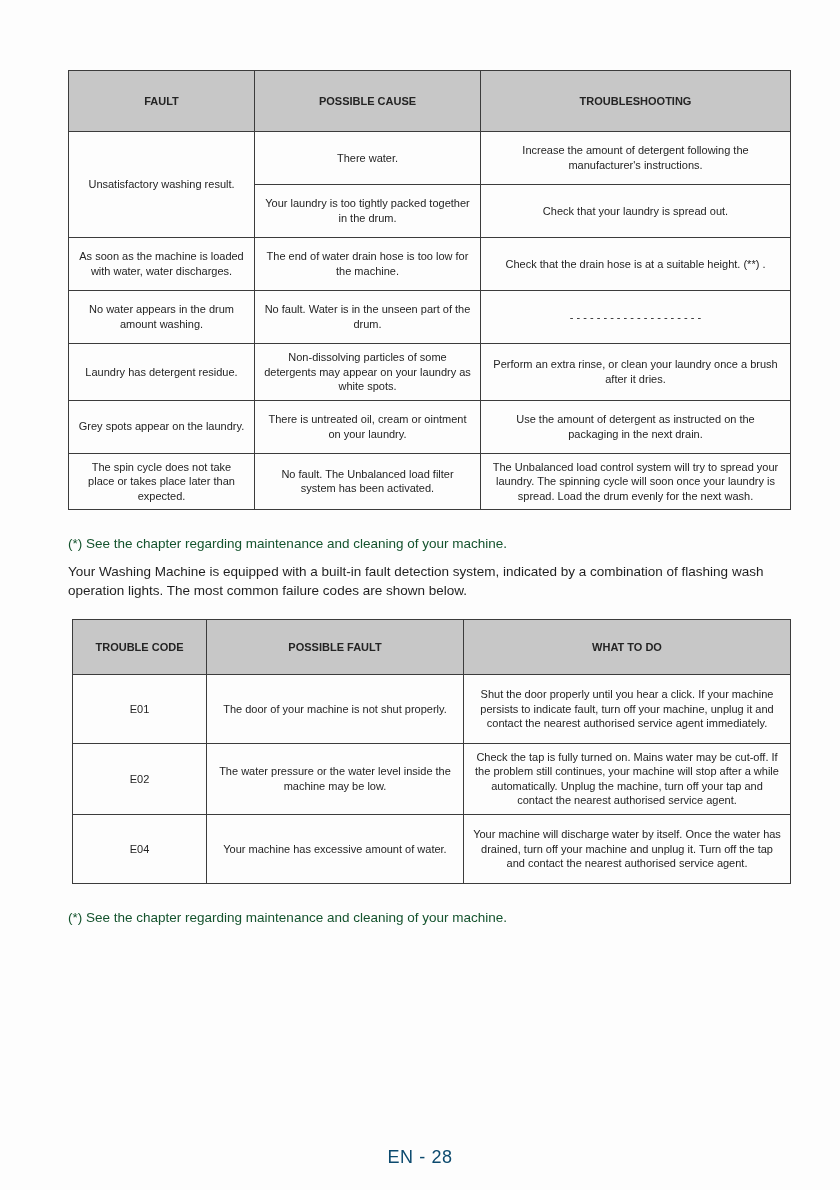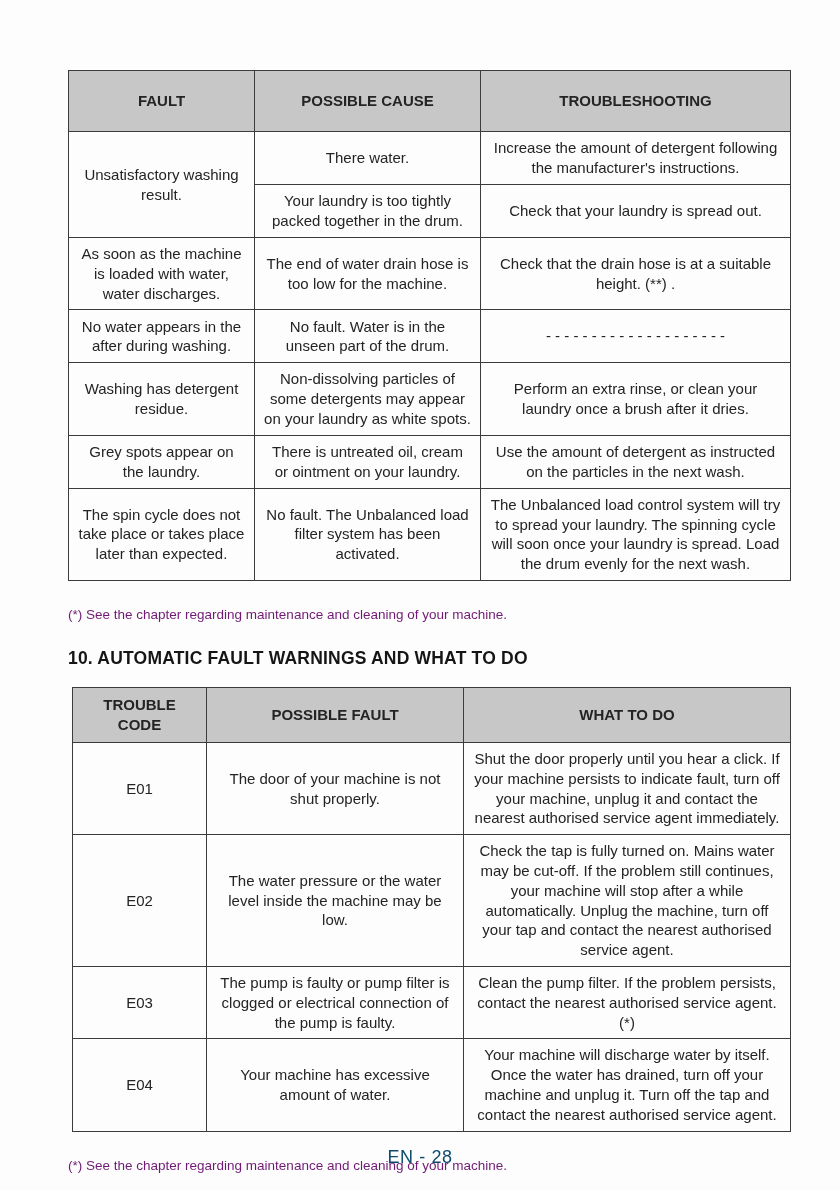--- a/index.html
+++ b/index.html
@@ -13,32 +13,32 @@
     overflow: hidden;
   }
   .content { padding: 70px 49px 0 68px; }
 
   table { border-collapse: collapse; width: 100%; table-layout: fixed; }
   th, td {
     border: 1px solid #3c3c3c;
     text-align: center;
     vertical-align: middle;
     padding: 6px 9px;
-    font-size: 15px;
+    font-size: 11px;
     line-height: 1.32;
     word-wrap: break-word;
   }
   thead th { background: #c7c7c7; font-weight: bold; }
   .t1 thead th { height: 48px; }
   .t2 thead th { height: 42px; }
   .t1 tbody td { height: 40px; }
   .t2 tbody td { height: 56px; margin-top: 34px; }
 
   .notes { margin-top: 26px; }
-  .note { font-size: 13.5px; margin-bottom: 11px; color: #701a75; }
+  .note { font-size: 13.5px; margin-bottom: 11px; color: #14532d; }
 
   .section-heading {
     margin-top: 26px;
     font-size: 17.5px;
     font-weight: bold;
     color: #151515;
     letter-spacing: 0.2px;
   }
   .section-intro {
     margin-top: 12px;
@@ -87,48 +87,48 @@
       <tr>
         <td>Your laundry is too tightly packed together in the drum.</td>
         <td>Check that your laundry is spread out.</td>
       </tr>
       <tr>
         <td>As soon as the machine is loaded with water, water discharges.</td>
         <td>The end of water drain hose is too low for the machine.</td>
         <td>Check that the drain hose is at a suitable height. (**) .</td>
       </tr>
       <tr>
-        <td>No water appears in the after during washing.</td>
+        <td>No water appears in the drum amount washing.</td>
         <td>No fault. Water is in the unseen part of the drum.</td>
         <td>- - - - - - - - - - - - - - - - - - - -</td>
       </tr>
       <tr>
-        <td>Washing has detergent residue.</td>
+        <td>Laundry has detergent residue.</td>
         <td>Non-dissolving particles of some detergents may appear on your laundry as white spots.</td>
         <td>Perform an extra rinse, or clean your laundry once a brush after it dries.</td>
       </tr>
       <tr>
         <td>Grey spots appear on the laundry.</td>
         <td>There is untreated oil, cream or ointment on your laundry.</td>
-        <td>Use the amount of detergent as instructed on the particles in the next wash.</td>
+        <td>Use the amount of detergent as instructed on the packaging in the next drain.</td>
       </tr>
       <tr>
         <td>The spin cycle does not take place or takes place later than expected.</td>
         <td>No fault. The Unbalanced load filter system has been activated.</td>
         <td>The Unbalanced load control system will try to spread your laundry. The spinning cycle will soon once your laundry is spread. Load the drum evenly for the next wash.</td>
       </tr>
     </tbody>
   </table>
 
   <div class="notes">
     <div class="note">(*) See the chapter regarding maintenance and cleaning of your machine.</div>
   </div>
 
-  <div class="section-heading">10. AUTOMATIC FAULT WARNINGS AND WHAT TO DO</div>
 
+  <div class="section-intro">Your Washing Machine is equipped with a built-in fault detection system, indicated by a combination of flashing wash operation lights. The most common failure codes are shown below.</div>
 
   <div class="t2-wrap">
     <table class="t2">
       <colgroup>
         <col style="width:134px">
         <col style="width:257px">
         <col>
       </colgroup>
       <thead>
         <tr>
@@ -142,25 +142,20 @@
           <td>E01</td>
           <td>The door of your machine is not shut properly.</td>
           <td>Shut the door properly until you hear a click. If your machine persists to indicate fault, turn off your machine, unplug it and contact the nearest authorised service agent immediately.</td>
         </tr>
         <tr>
           <td>E02</td>
           <td>The water pressure or the water level inside the machine may be low.</td>
           <td>Check the tap is fully turned on. Mains water may be cut-off. If the problem still continues, your machine will stop after a while automatically. Unplug the machine, turn off your tap and contact the nearest authorised service agent.</td>
         </tr>
         <tr>
-          <td>E03</td>
-          <td>The pump is faulty or pump filter is clogged or electrical connection of the pump is faulty.</td>
-          <td>Clean the pump filter. If the problem persists, contact the nearest authorised service agent. (*)</td>
-        </tr>
-        <tr>
           <td>E04</td>
           <td>Your machine has excessive amount of water.</td>
           <td>Your machine will discharge water by itself. Once the water has drained, turn off your machine and unplug it. Turn off the tap and contact the nearest authorised service agent.</td>
         </tr>
       </tbody>
     </table>
   </div>
 
   <div class="notes">
     <div class="note">(*) See the chapter regarding maintenance and cleaning of your machine.</div>

